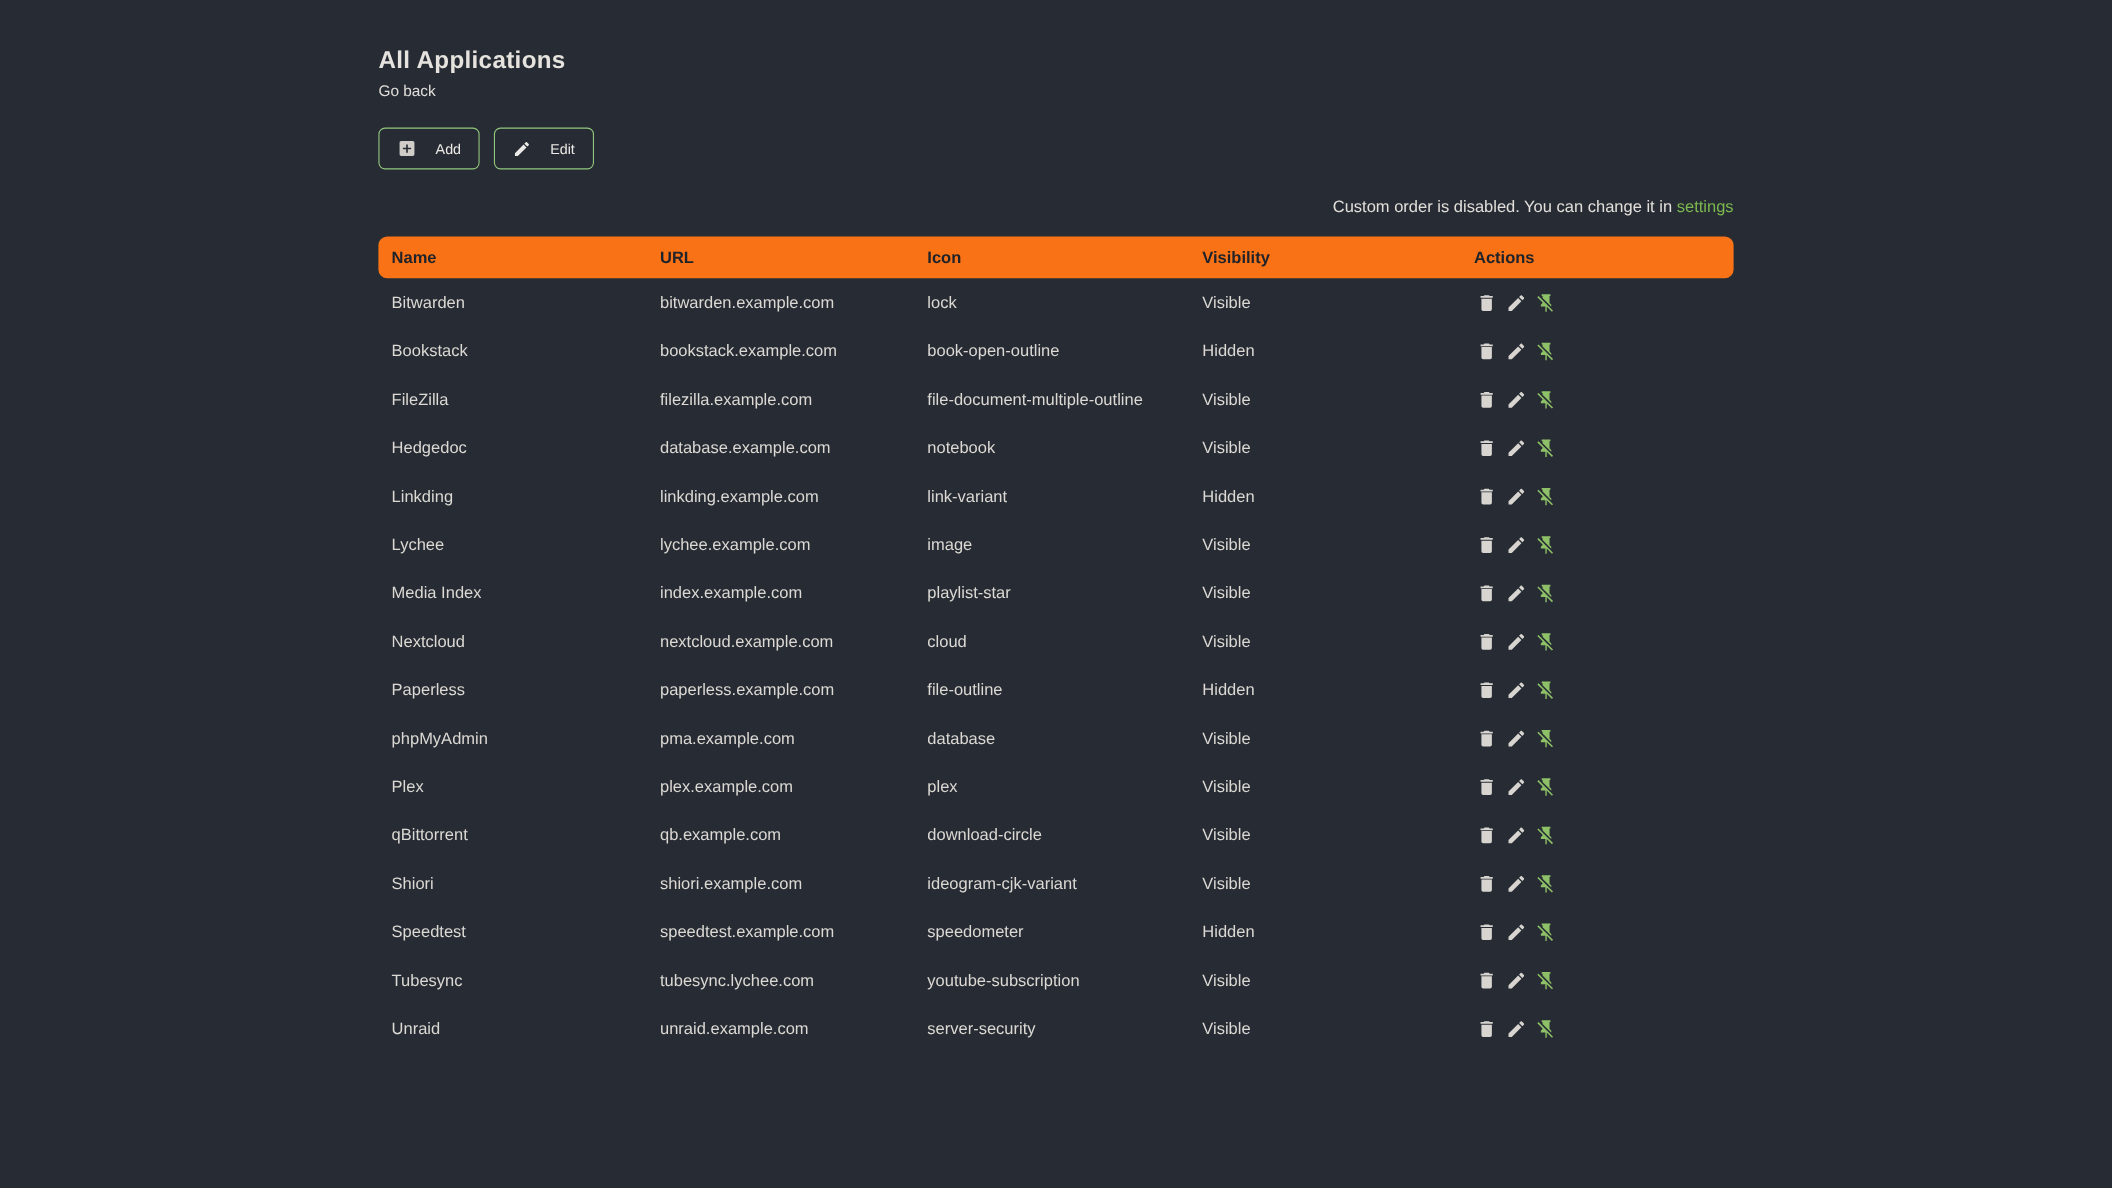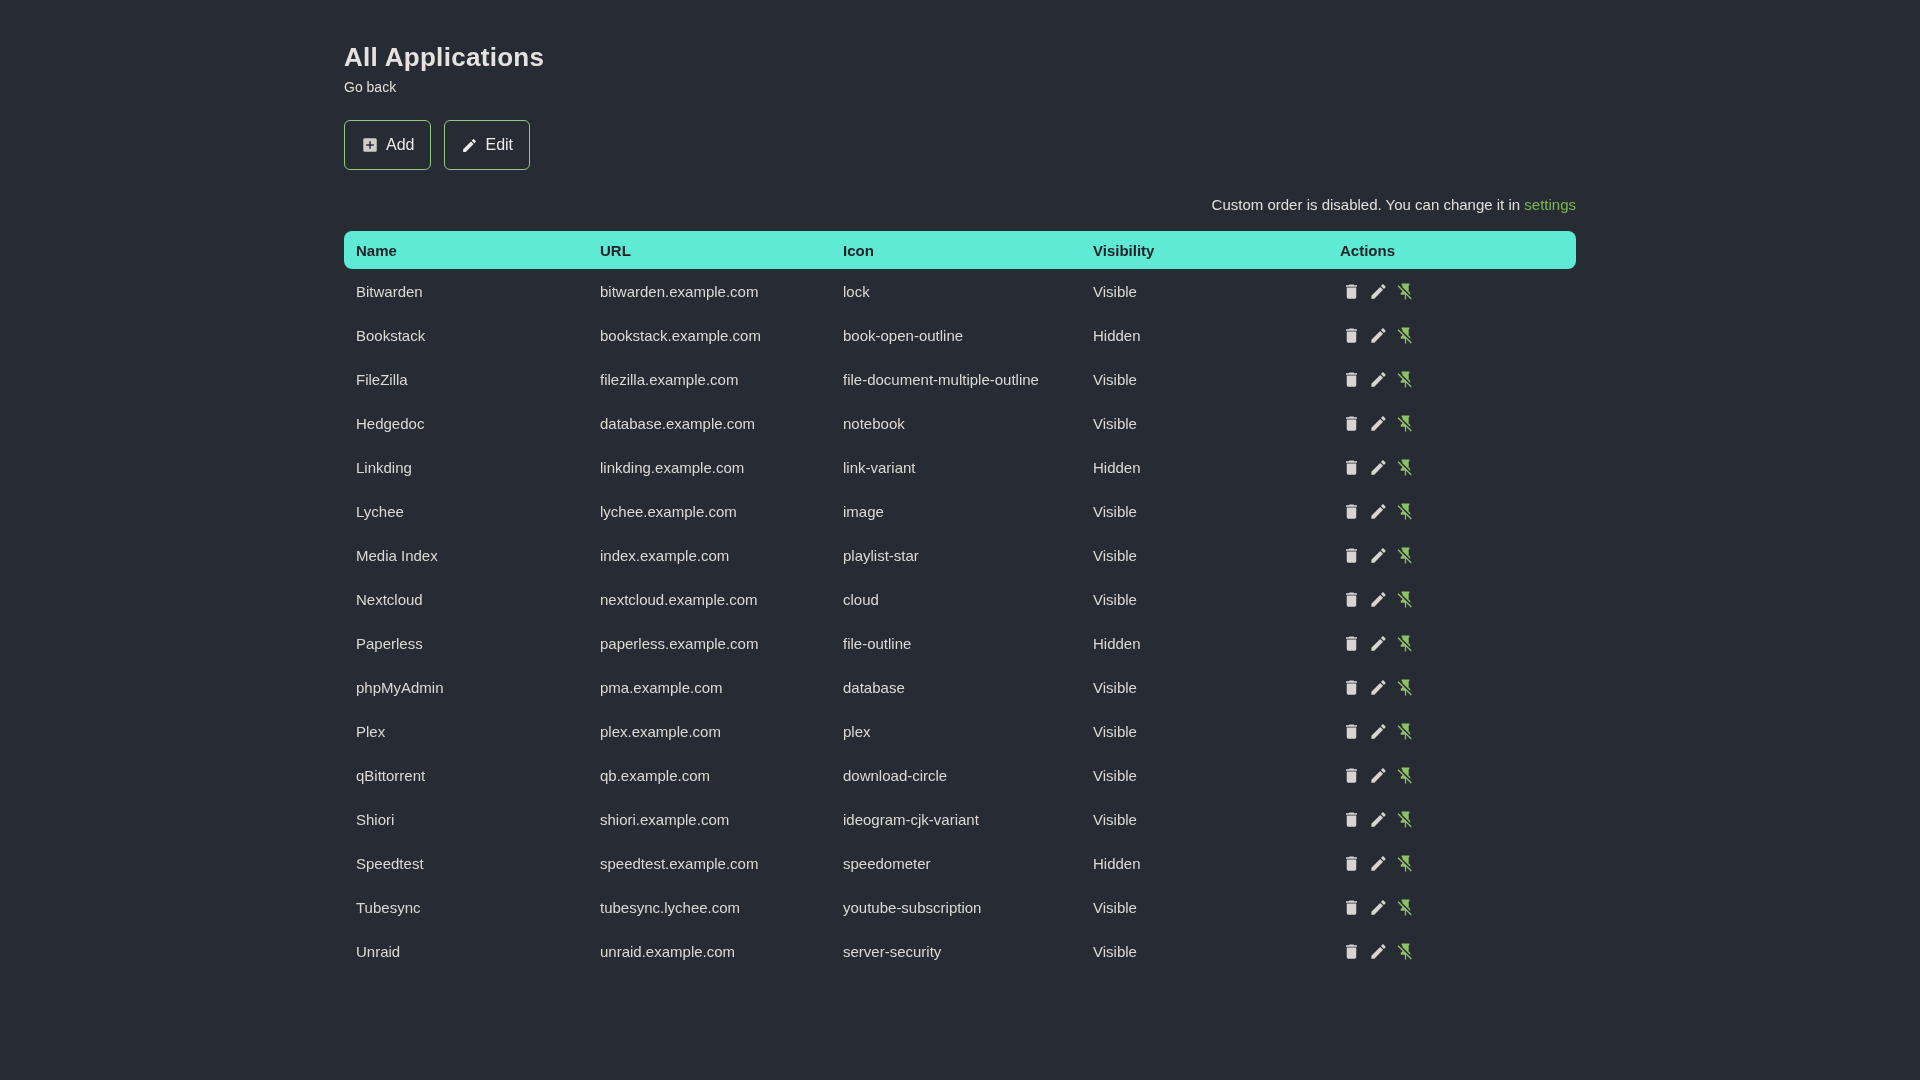--- a/index.html
+++ b/index.html
@@ -9,21 +9,21 @@
     font-family: "Liberation Sans", sans-serif;
     overflow: hidden;
     color: #dcd9d4;
   }
   .container {
     width: 1232px;
     margin-left: 344px;
     padding-top: 42px;
   }
   .page-title {
-    font-size: 26px;
+    font-size: 22px;
     font-weight: 700;
     color: #e6e3de;
     letter-spacing: 0.3px;
   }
   .go-back {
     display: inline-block;
     margin-top: 6px;
     font-size: 14px;
     color: #e0ddd8;
     cursor: pointer;
@@ -31,28 +31,28 @@
     text-align: center;
   }
   .toolbar {
     margin-top: 24px;
     display: flex;
     gap: 13px;
   }
   .btn {
     display: inline-flex;
     align-items: center;
-    gap: 7px;
-    height: 50px;
+    gap: 17px;
+    height: 38px;
     padding: 0 16px;
     background: transparent;
     border: 1px solid #93c77d;
     border-radius: 6px;
     color: #eceae6;
-    font-size: 16px;
+    font-size: 13px;
     font-family: "Liberation Sans", sans-serif;
     cursor: pointer;
   }
   .btn svg { display: block; }
   .notice {
     margin-top: 26px;
     text-align: right;
     font-size: 15px;
     color: #e2dfda;
   }
@@ -64,21 +64,21 @@
   .apps-table {
     margin-top: 18px;
     width: 1232px;
     font-size: 15px;
   }
   .thead {
     display: grid;
     grid-template-columns: 244px 243px 250px 247px 248px;
     align-items: center;
     height: 38px;
-    background: #5eead4;
+    background: #f97316;
     border-radius: 8px;
     color: #20232a;
     font-weight: 700;
   }
   .thead .th { padding-left: 12px; }
   .trow {
     display: grid;
     grid-template-columns: 244px 243px 250px 247px 248px;
     align-items: center;
     height: 44px;

